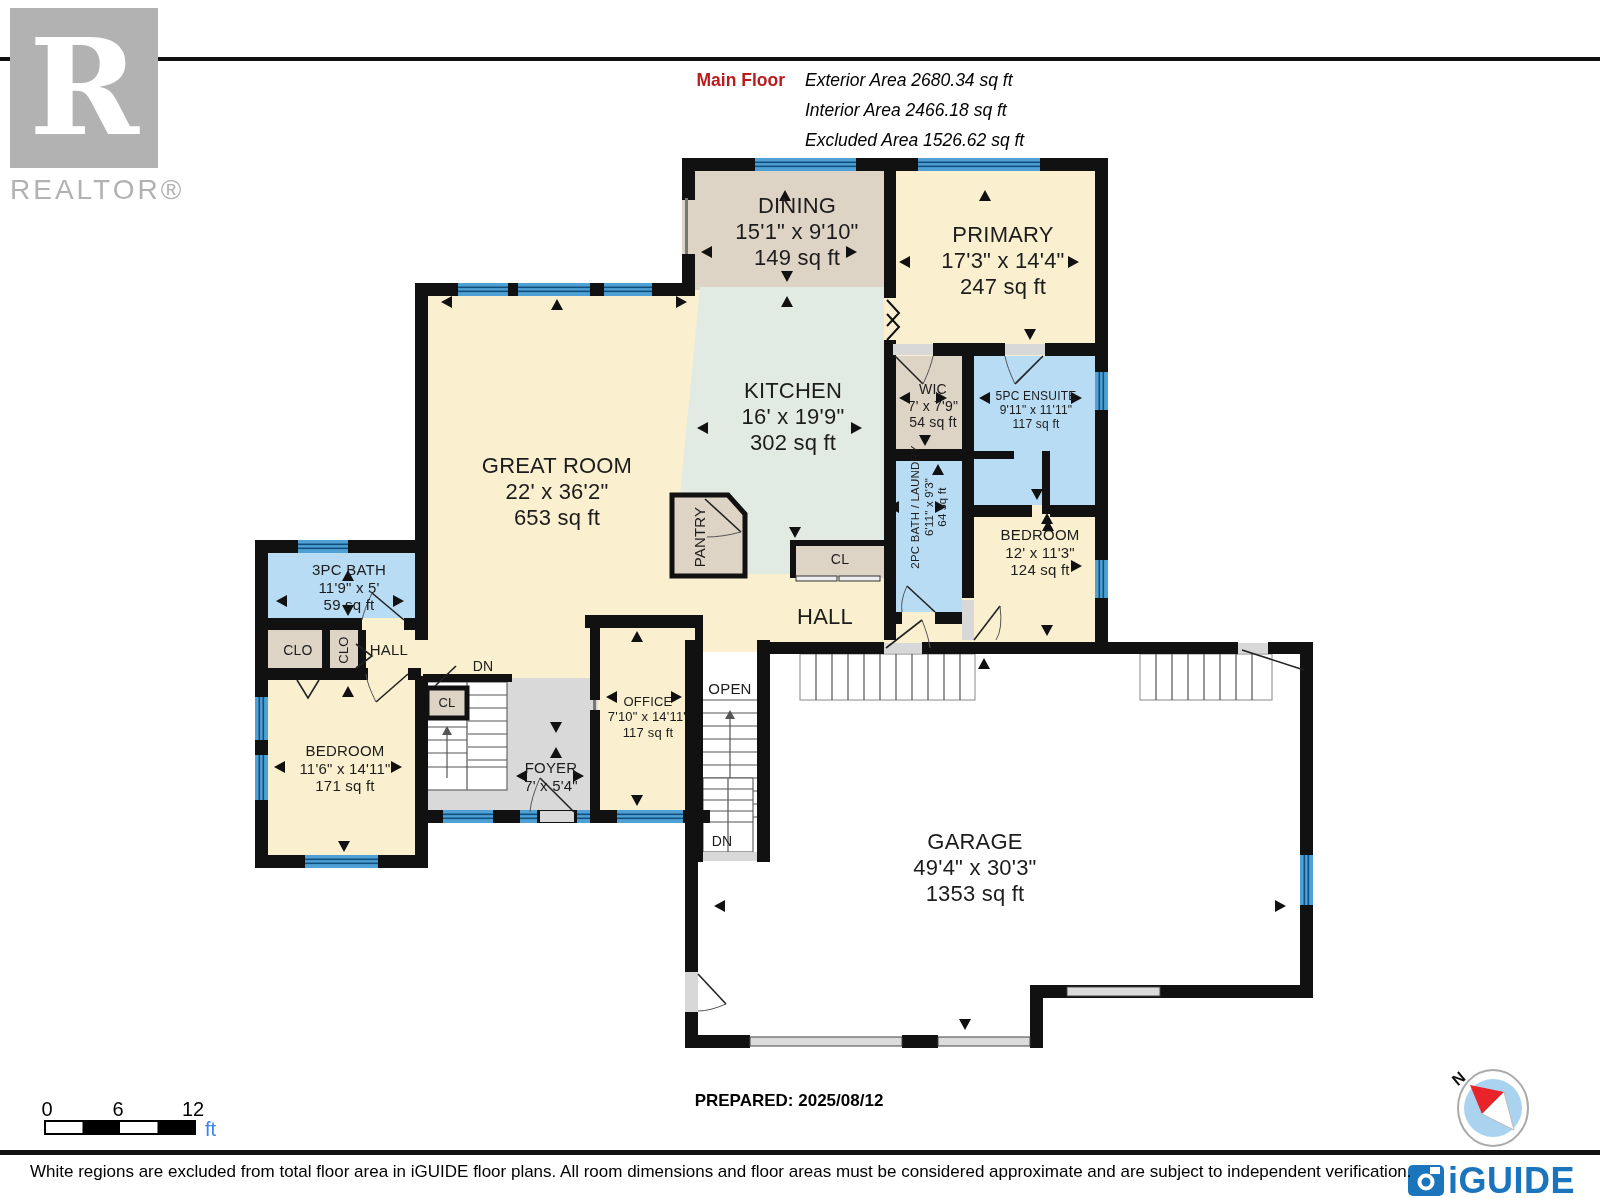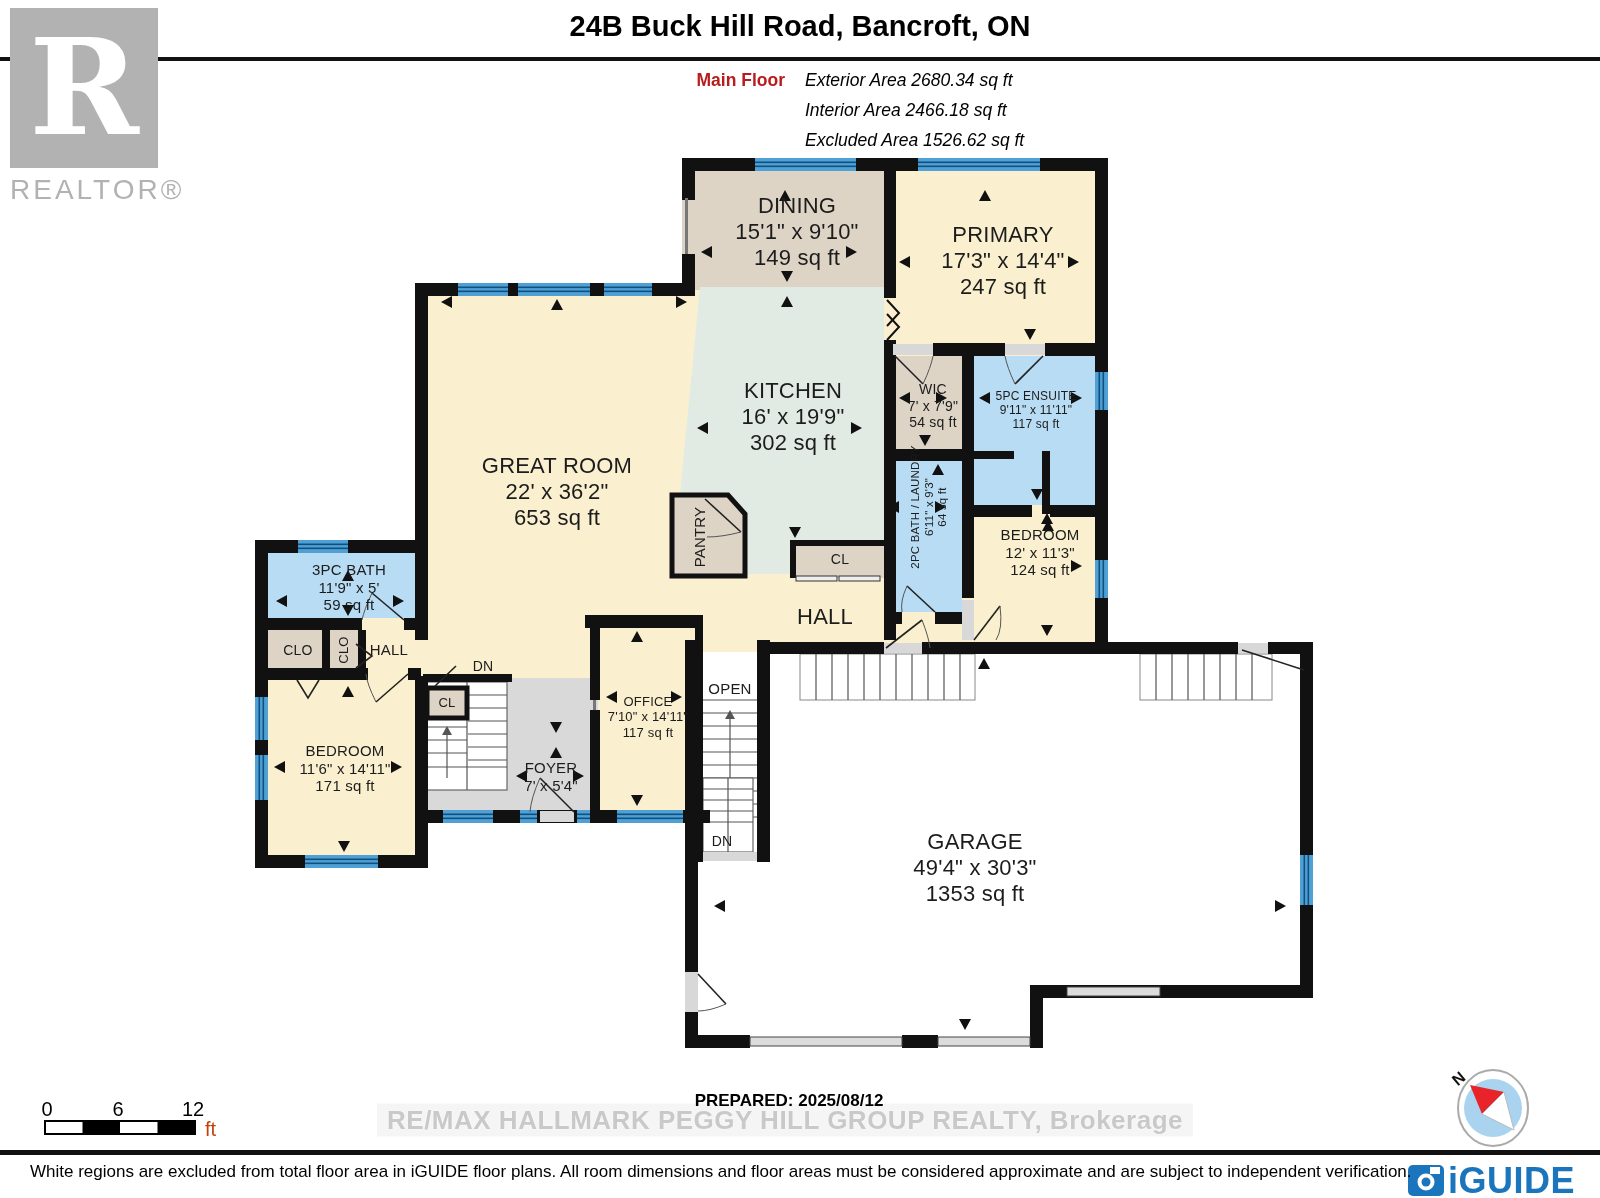--- a/index.html
+++ b/index.html
@@ -33,32 +33,31 @@
   .realtor-r{color:#fff;font-family:"DejaVu Serif","Liberation Serif",serif;font-weight:bold;font-size:132px;line-height:1;}
   .realtor-text{margin-top:6px;color:#b2b2b2;font-size:28px;letter-spacing:3px;font-weight:500;}
   .watermark{position:absolute;left:785px;top:1120px;transform:translate(-50%,-50%);
              font-size:26px;font-weight:600;color:#c9c9c9;letter-spacing:.5px;
              background:rgba(236,236,236,.55);padding:1px 10px;text-shadow:0 0 2px #fff;z-index:4;white-space:nowrap;}
   .prepared{position:absolute;left:789px;top:1101px;transform:translate(-50%,-50%);
             font-size:17px;font-weight:bold;color:#000;z-index:5;white-space:nowrap;}
   .footline{position:absolute;left:0;top:1150px;width:1600px;height:5px;background:#111;z-index:5;}
   .disclaimer{position:absolute;left:30px;top:1162px;font-size:17px;color:#000;z-index:5;white-space:nowrap;}
   .scale-num{position:absolute;transform:translate(-50%,0);font-size:20px;color:#000;z-index:5;}
-  .scale-unit{position:absolute;font-size:20px;color:#c2410c;z-index:5;}
+  .scale-unit{position:absolute;font-size:20px;color:#3b82f6;z-index:5;}
   .iguide{position:absolute;left:1448px;top:1160px;font-size:36px;font-weight:600;
           color:#1b75bc;letter-spacing:.5px;z-index:6;}
   .compass-n{position:absolute;left:1459px;top:1079px;transform:translate(-50%,-50%) rotate(-40deg);
              font-size:16px;font-weight:bold;color:#111;z-index:6;}
 </style>
 </head>
 <body>
 
 <div id="canvas">
 
-  <div class="hdr-title">24B Buck Hill Road, Bancroft, ON</div>
   <div class="hdr-line"></div>
   <div class="stats-label">Main Floor</div>
   <div class="stats-vals">
     <div>Exterior Area 2680.34 sq ft</div>
     <div>Interior Area 2466.18 sq ft</div>
     <div>Excluded Area 1526.62 sq ft</div>
   </div>
 
   <div class="realtor-wrap">
     <div class="realtor-box">
@@ -406,19 +405,18 @@
   <div class="lbl s13" style="left:447px;top:703px">CL</div>
   <div class="lbl s15" style="left:730px;top:689px">OPEN</div>
   <div class="lbl s14" style="left:483px;top:666px">DN</div>
   <div class="lbl s14" style="left:722px;top:841px">DN</div>
 
   <div class="scale-num" style="left:47px;top:1098px">0</div>
   <div class="scale-num" style="left:118px;top:1098px">6</div>
   <div class="scale-num" style="left:193px;top:1098px">12</div>
   <div class="scale-unit" style="left:205px;top:1118px">ft</div>
   <div class="prepared">PREPARED: 2025/08/12</div>
-  <div class="watermark">RE/MAX HALLMARK PEGGY HILL GROUP REALTY, Brokerage</div>
   <div class="footline"></div>
   <div class="disclaimer">White regions are excluded from total floor area in iGUIDE floor plans. All room dimensions and floor areas must be considered approximate and are subject to independent verification.</div>
   <div class="compass-n">N</div>
   <div class="iguide">iGUIDE</div>
 
 </div>
 
 </body></html>

